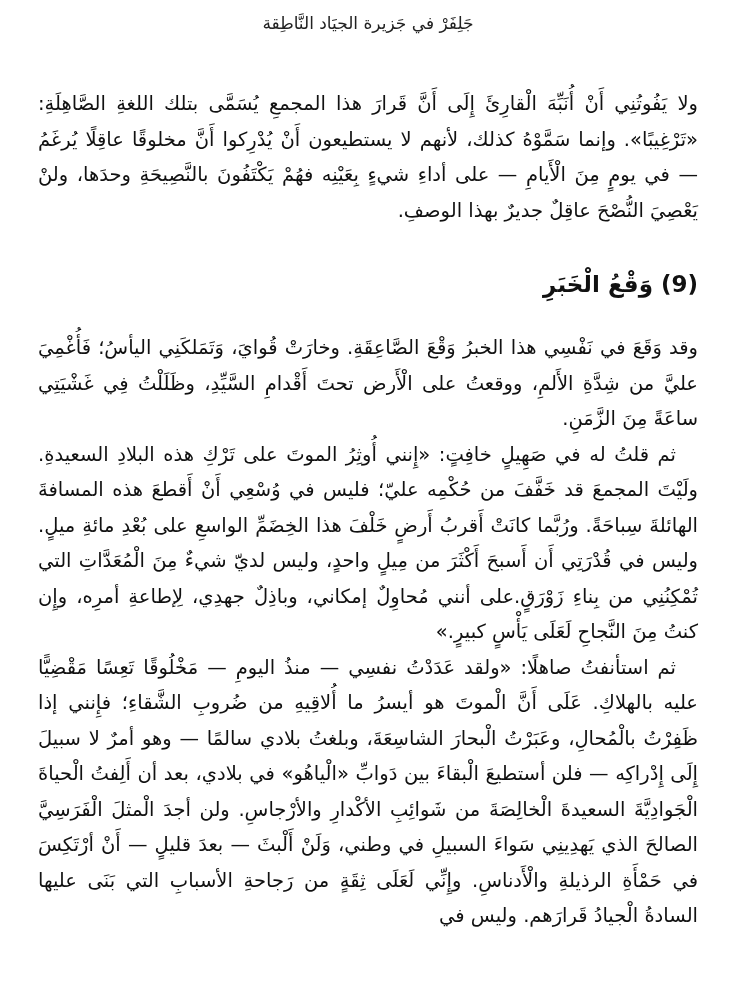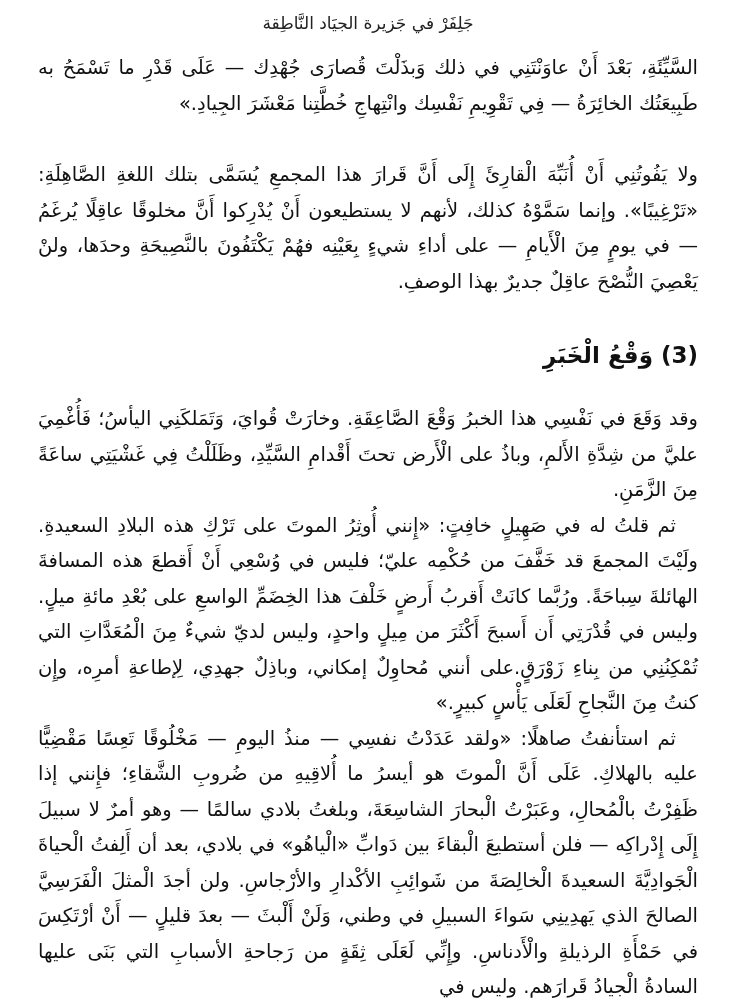--- a/index.html
+++ b/index.html
@@ -43,29 +43,28 @@
     margin: 0;
   }
 </style>
 </head>
 <body>
 
 <div class="page">
   <div class="running-header">جَلِفَرْ في جَزيرة الجيَاد النَّاطِقة</div>
 
   <div class="body-text">
-    <p class="para">السَّيِّئَةِ، بَعْدَ أَنْ عاوَنْتَنِي في ذلك وَبذَلْتَ قُصارَى جُهْدِك — عَلَى قَدْرِ ما تَسْمَحُ به طَبِيعَتُك الخائِرَةُ — فِي تَقْوِيمِ نَفْسِك وانْتِهاجِ خُطَّتِنا مَعْشَرَ الجِيادِ.»</p>
 
     <div class="gap-lg"></div>
 
     <p class="para">ولا يَفُوتُنِي أَنْ أُنَبِّهَ الْقارِئَ إِلَى أَنَّ قَرارَ هذا المجمعِ يُسَمَّى بتلك اللغةِ الصَّاهِلَةِ: «تَرْغِيبًا». وإنما سَمَّوْهُ كذلك، لأنهم لا يستطيعون أَنْ يُدْرِكوا أَنَّ مخلوقًا عاقِلًا يُرغَمُ — في يومٍ مِنَ الْأَيامِ — على أداءِ شيءٍ بِعَيْنِه فهُمْ يَكْتَفُونَ بالنَّصِيحَةِ وحدَها، ولنْ يَعْصِيَ النُّصْحَ عاقِلٌ جديرٌ بهذا الوصفِ.</p>
 
     <div class="gap-lg"></div>
 
-    <h2 class="section-heading">(3) وَقْعُ الْخَبَرِ</h2>
+    <h2 class="section-heading">(9) وَقْعُ الْخَبَرِ</h2>
 
     <div class="gap-md"></div>
 
-    <p class="para">وقد وَقَعَ في نَفْسِي هذا الخبرُ وَقْعَ الصَّاعِقَةِ. وخارَتْ قُوايَ، وَتَمَلكَنِي اليأسُ؛ فَأُغْمِيَ عليَّ من شِدَّةِ الأَلمِ، وباذُ على الْأَرض تحتَ أَقْدامِ السَّيِّدِ، وظَلَلْتُ فِي غَشْيَتِي ساعَةً مِنَ الزَّمَنِ.</p>
+    <p class="para">وقد وَقَعَ في نَفْسِي هذا الخبرُ وَقْعَ الصَّاعِقَةِ. وخارَتْ قُوايَ، وَتَمَلكَنِي اليأسُ؛ فَأُغْمِيَ عليَّ من شِدَّةِ الأَلمِ، ووقعتُ على الْأَرض تحتَ أَقْدامِ السَّيِّدِ، وظَلَلْتُ فِي غَشْيَتِي ساعَةً مِنَ الزَّمَنِ.</p>
     <p class="para indent">ثم قلتُ له في صَهِيلٍ خافِتٍ: «إِنني أُوثِرُ الموتَ على تَرْكِ هذه البلادِ السعيدةِ. ولَيْتَ المجمعَ قد خَفَّفَ من حُكْمِه عليّ؛ فليس في وُسْعِي أَنْ أَقطعَ هذه المسافةَ الهائلةَ سِباحَةً. ورُبَّما كانَتْ أَقربُ أَرضٍ خَلْفَ هذا الخِضَمِّ الواسعِ على بُعْدِ مائةِ ميلٍ. وليس في قُدْرَتِي أَن أَسبحَ أَكْثَرَ من مِيلٍ واحدٍ، وليس لديّ شيءٌ مِنَ الْمُعَدَّاتِ التي تُمْكِنُنِي من بِناءِ زَوْرَقٍ.على أنني مُحاوِلٌ إمكاني، وباذِلٌ جهدِي، لِإطاعةِ أمرِه، وإِن كنتُ مِنَ النَّجاحِ لَعَلَى يَأْسٍ كبيرٍ.»</p>
     <p class="para indent">ثم استأنفتُ صاهلًا: «ولقد عَدَدْتُ نفسِي — منذُ اليومِ — مَخْلُوقًا تَعِسًا مَقْضِيًّا عليه بالهلاكِ. عَلَى أَنَّ الْموتَ هو أيسرُ ما أُلاقِيهِ من ضُروبِ الشَّقاءِ؛ فإِنني إذا ظَفِرْتُ بالْمُحالِ، وعَبَرْتُ الْبحارَ الشاسِعَةَ، وبلغتُ بلادي سالمًا — وهو أمرٌ لا سبيلَ إِلَى إِدْراكِه — فلن أستطيعَ الْبقاءَ بين دَوابِّ «الْياهُو» في بلادي، بعد أن أَلِفتُ الْحياةَ الْجَوادِيَّةَ السعيدةَ الْخالِصَةَ من شَوائِبِ الأكْدارِ والأرْجاسِ. ولن أجدَ الْمثلَ الْفَرَسِيَّ الصالحَ الذي يَهدِينِي سَواءَ السبيلِ في وطني، وَلَنْ أَلْبثَ — بعدَ قليلٍ — أَنْ أرْتَكِسَ في حَمْأَةِ الرذيلةِ والْأَدناسِ. وإِنِّي لَعَلَى ثِقَةٍ من رَجاحةِ الأسبابِ التي بَنَى عليها السادةُ الْجيادُ قَرارَهم. وليس في</p>
   </div>
 </div>
 
 </body></html>

